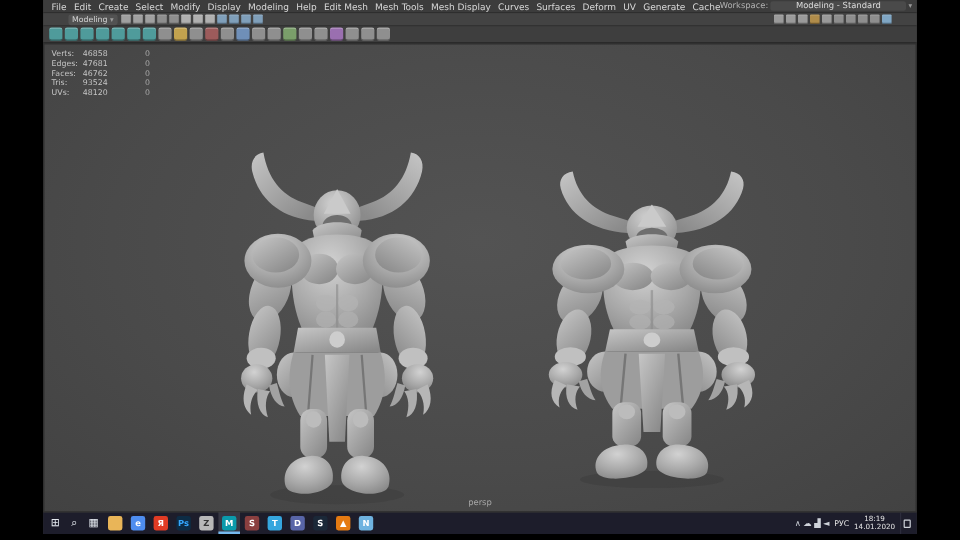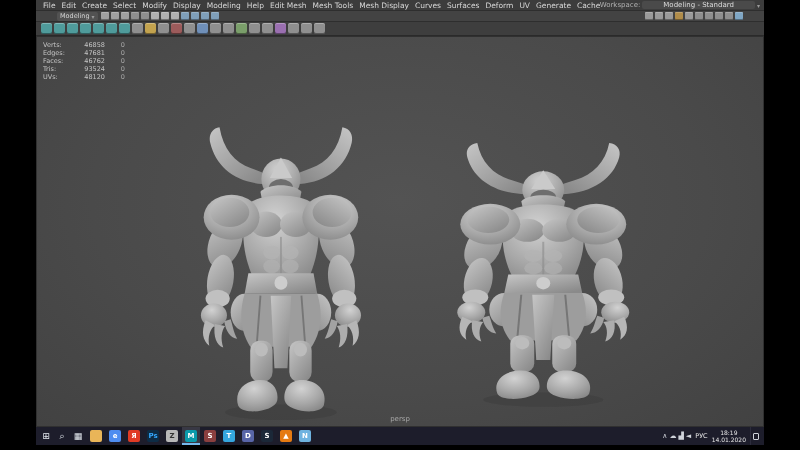--- a/index.html
+++ b/index.html
@@ -33,21 +33,21 @@
   .shelf-icon{width:11px;height:11px;border-radius:2px;background:#777;
     box-shadow:inset 0 1px 0 rgba(255,255,255,.28),inset 0 -1px 0 rgba(0,0,0,.4);}
 
   
   .viewport{flex:1 1 auto;position:relative;overflow:hidden;border:1px solid #303030;
     background:radial-gradient(ellipse at 50% 42%, #535353 0%, #4a4a4a 60%, #424242 100%);}
   .models{position:absolute;inset:0;width:100%;height:100%;}
   .hud{position:absolute;top:4px;left:6px;}
   .hud-row{display:flex;font-size:6.5px;line-height:8px;color:#c4c4c4;}
   .hud-label{width:26px;}
-  .hud-val{width:36px;text-align:right;}
+  .hud-val{width:36px;}
   .hud-sel{width:20px;text-align:right;color:#a8a8a8;}
   .camera-label{position:absolute;bottom:3px;left:50%;transform:translateX(-50%);
     font-size:7px;color:#a6a6a6;}
 
   
   .taskbar{height:18px;background:#1d1d2b;display:flex;align-items:center;
     padding:0 2px;gap:1px;flex:0 0 auto;}
   .sys-buttons{display:flex;}
   .sysbtn{width:16px;height:18px;display:flex;align-items:center;justify-content:center;
     font-size:9px;color:#e4e9ef;cursor:default;}

